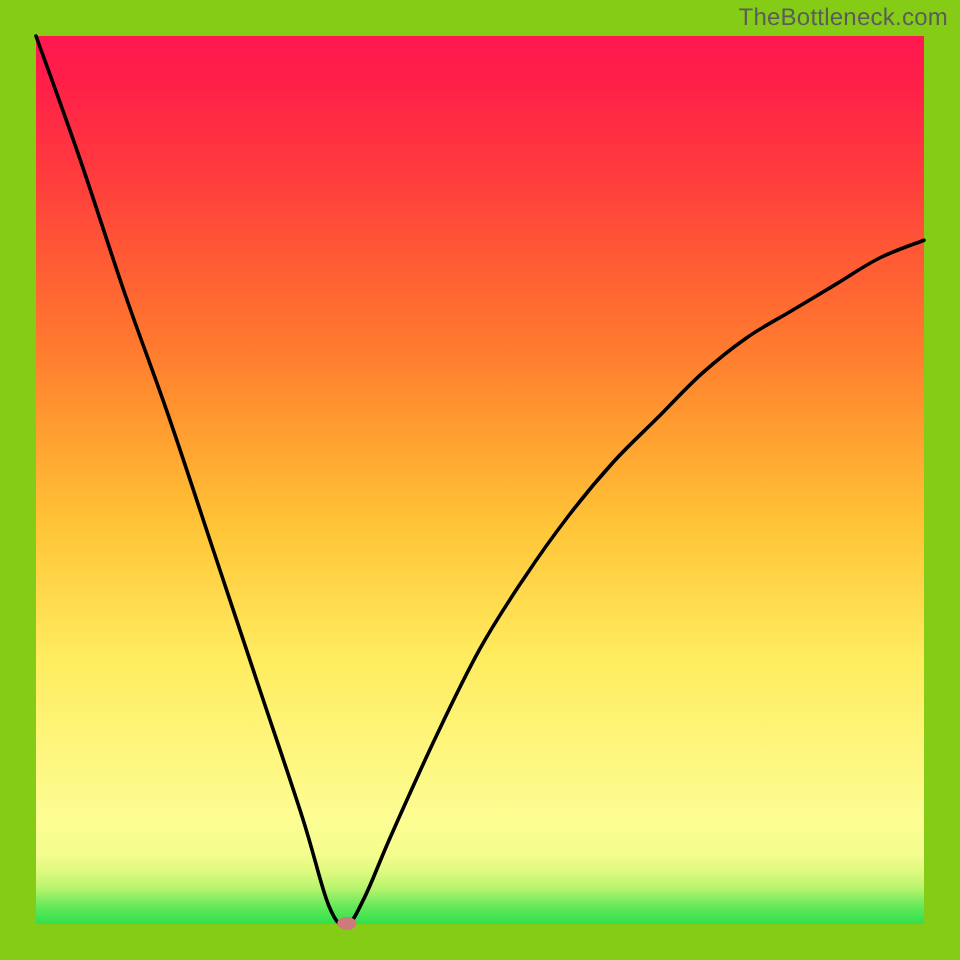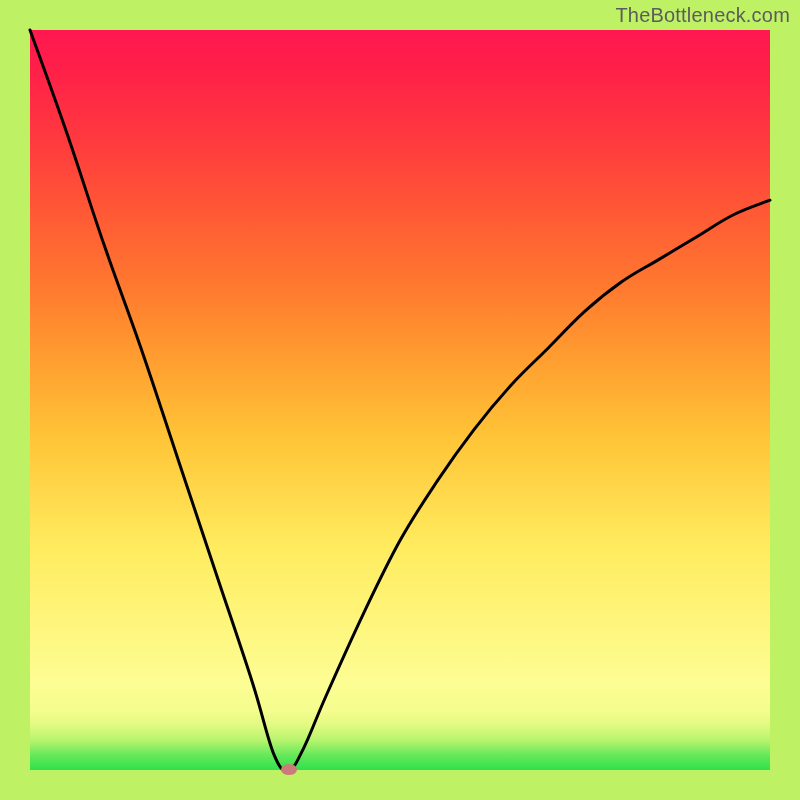--- a/index.html
+++ b/index.html
@@ -1,20 +1,20 @@
 <!DOCTYPE html>
 <html><head>
 <meta charset="utf-8">
 <style>
   * { margin: 0; padding: 0; box-sizing: border-box; }
   html, body { width: 800px; height: 800px; overflow: hidden; background: #000; }
   .frame {
     width: 800px;
     height: 800px;
-    background: #bef264;
+    background: #84cc16;
     position: relative;
     text-align: right;
   }
   .plot-area {
     position: absolute;
     left: 30px;
     top: 30px;
     width: 740px;
     height: 740px;
     background: linear-gradient(to top,

